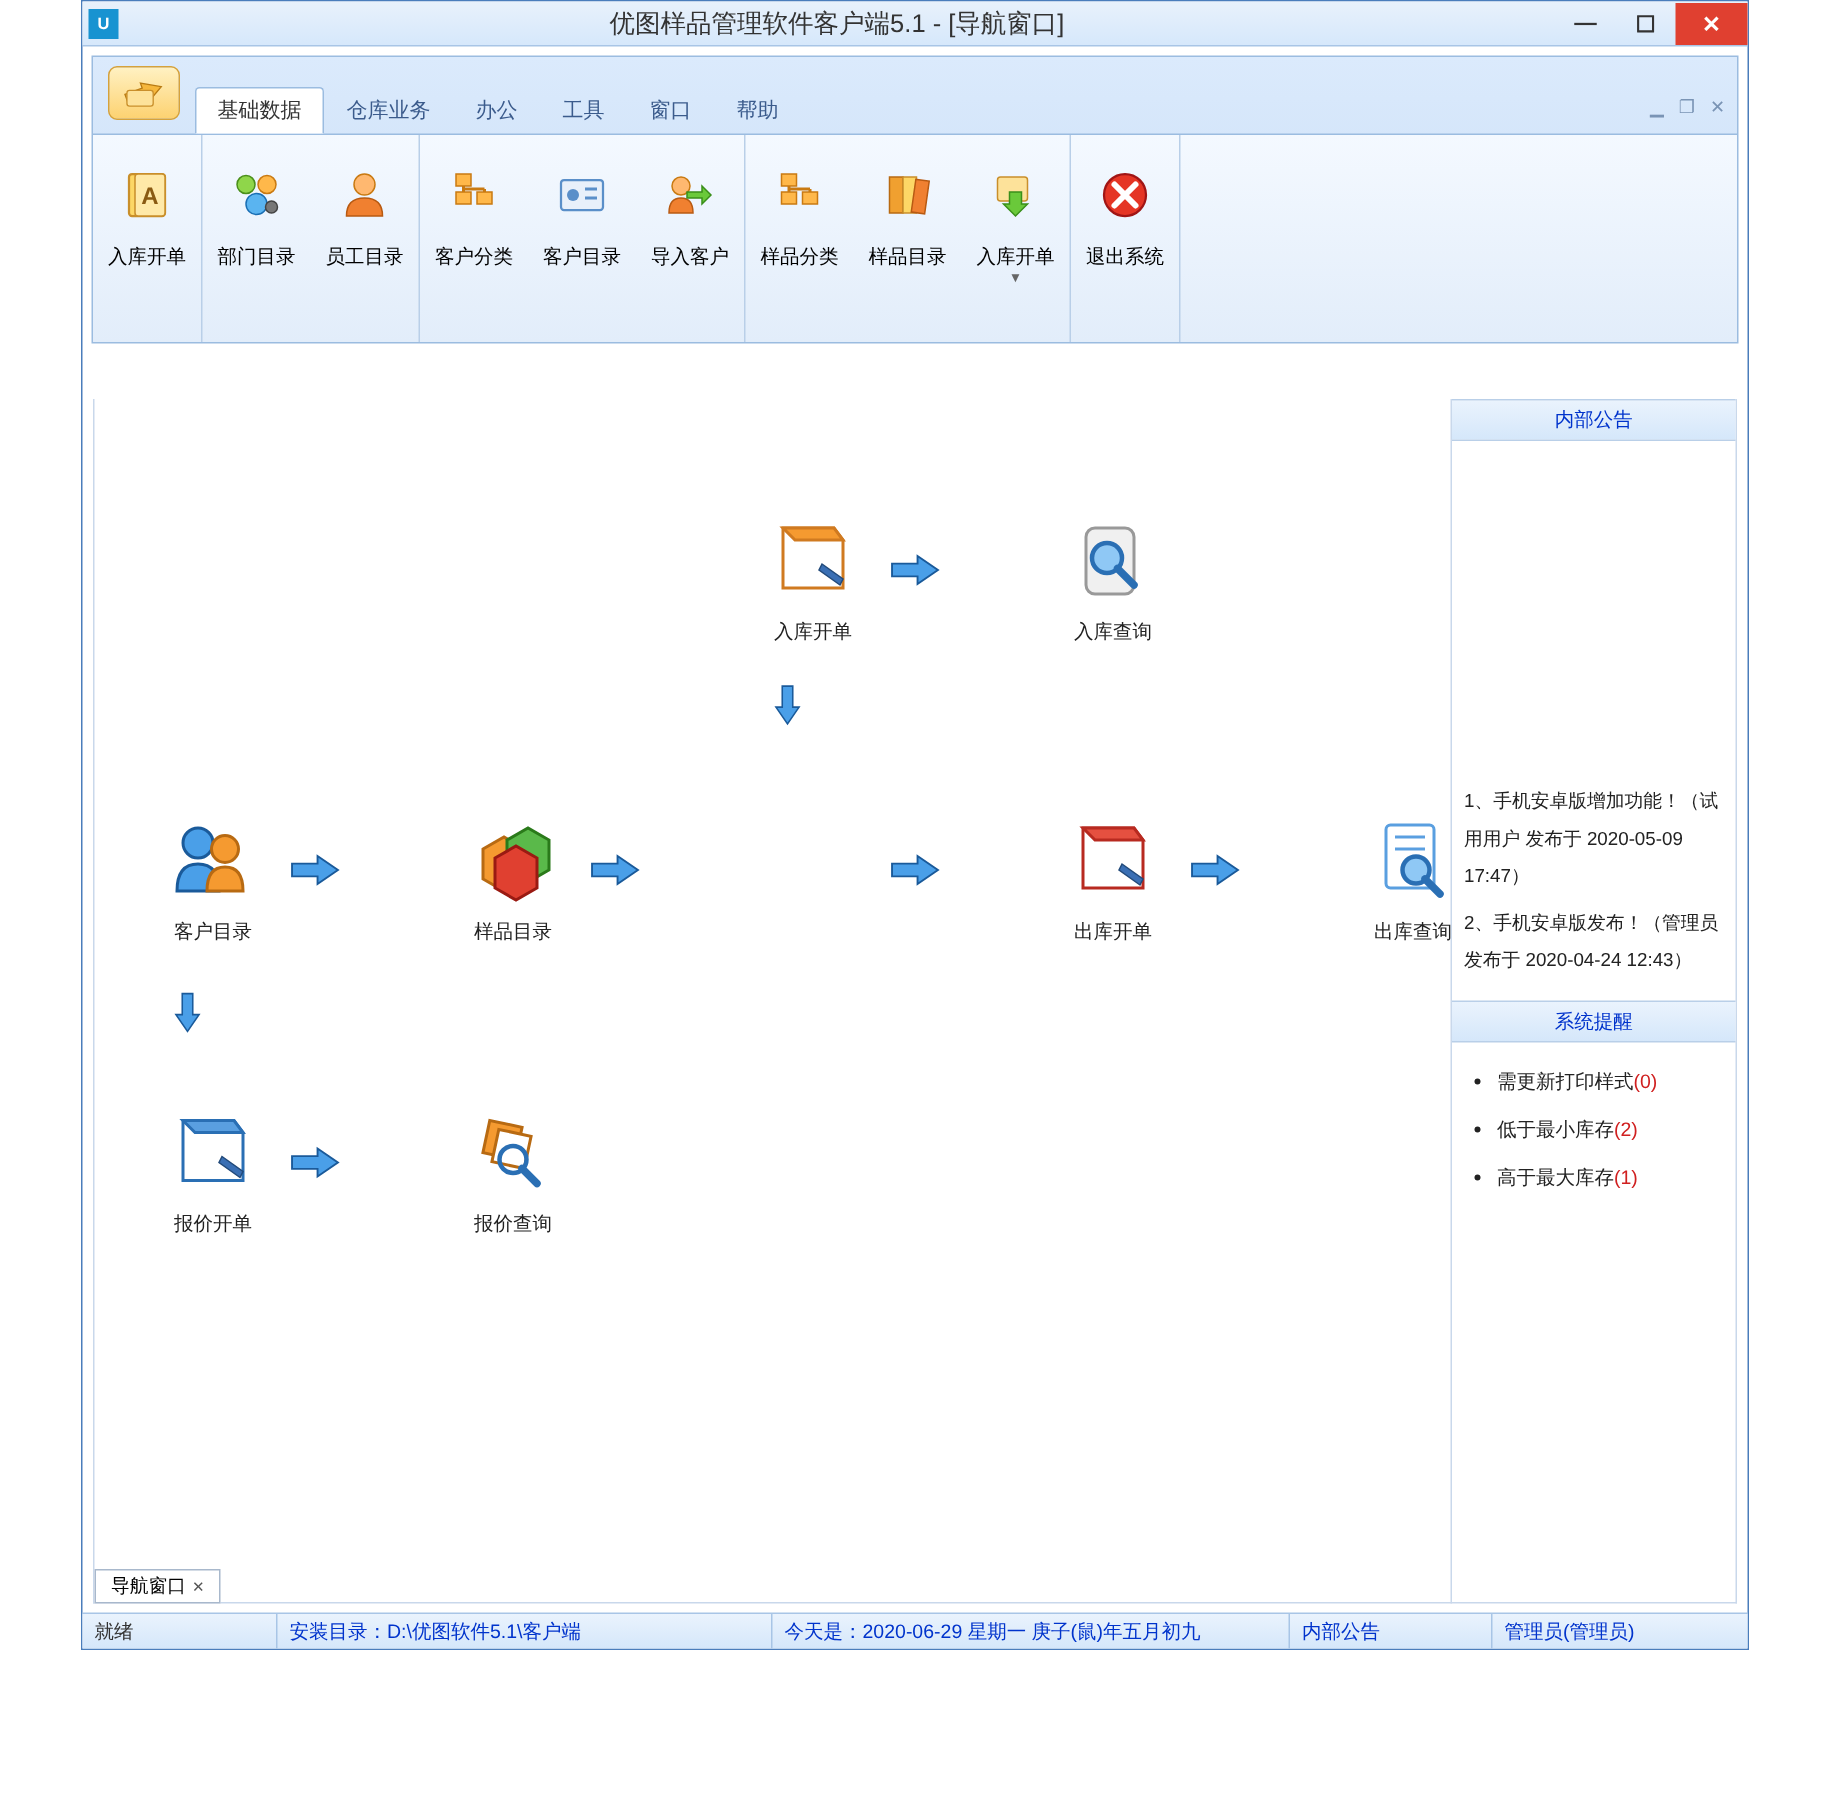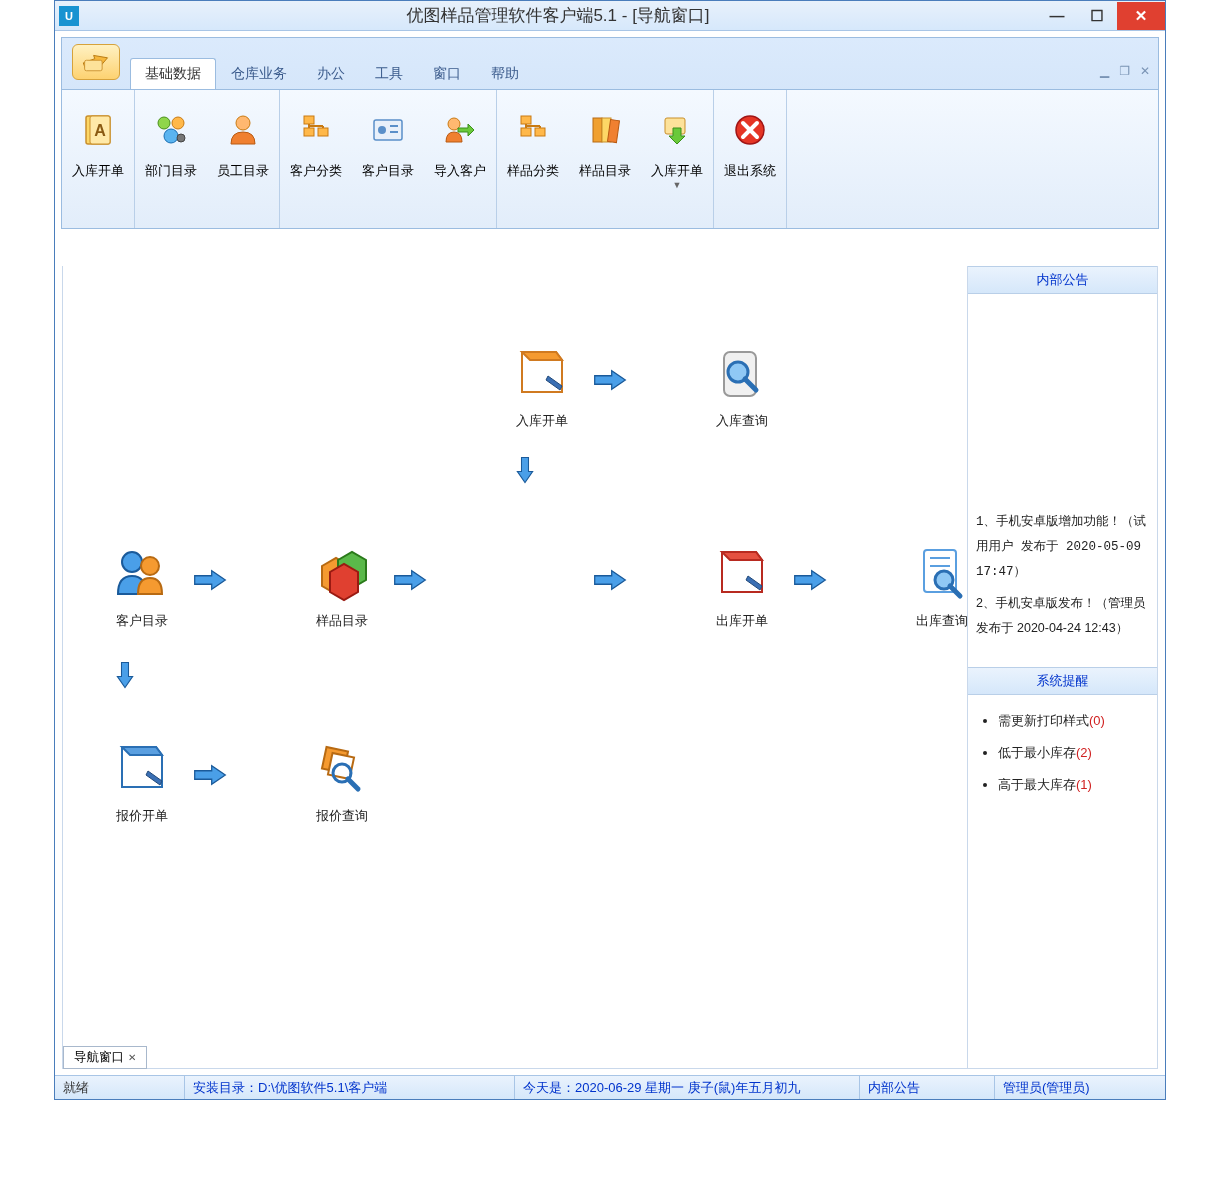--- a/index.html
+++ b/index.html
@@ -322,22 +322,22 @@
         </div>
         <div class="arrow" style="left: 130px; top: 495px;">
           <svg viewBox="0 0 40 30">
             <path d="M2 10 L22 10 L22 4 L38 15 L22 26 L22 20 L2 20 Z" fill="#4a9fe8" stroke="#1a5a9a" stroke-width="1.5"></path>
           </svg>
         </div>
       </div>
     <div class="sidebar">
       <div class="panel-hdr">内部公告</div>
       <div class="panel-body news" id="notices">
-          <div style="margin-bottom: 6px; font-family: Liberation Mono, monospace;">1、手机安卓版增加功能！（试用用户 发布于 2020-05-09 17:47）</div>
-          <div style="margin-bottom: 16px;">2、手机安卓版发布！（管理员 发布于 2020-04-24 12:43）</div>
+          <div style="margin-bottom: 6px;">1、手机安卓版增加功能！（试用用户 发布于 2020-05-09 17:47）</div>
+          <div style="margin-bottom: 4px;">2、手机安卓版发布！（管理员 发布于 2020-04-24 12:43）</div>
         </div>
       <div class="panel-hdr">系统提醒</div>
       <div class="panel-body reminders">
         <ul id="reminders">
             <li><span>需更新打印样式</span><span class="cnt-red">(0)</span></li>
             <li><span>低于最小库存</span><span class="cnt-red">(2)</span></li>
             <li><span>高于最大库存</span><span class="cnt-red">(1)</span></li>
           </ul>
       </div>
     </div>

